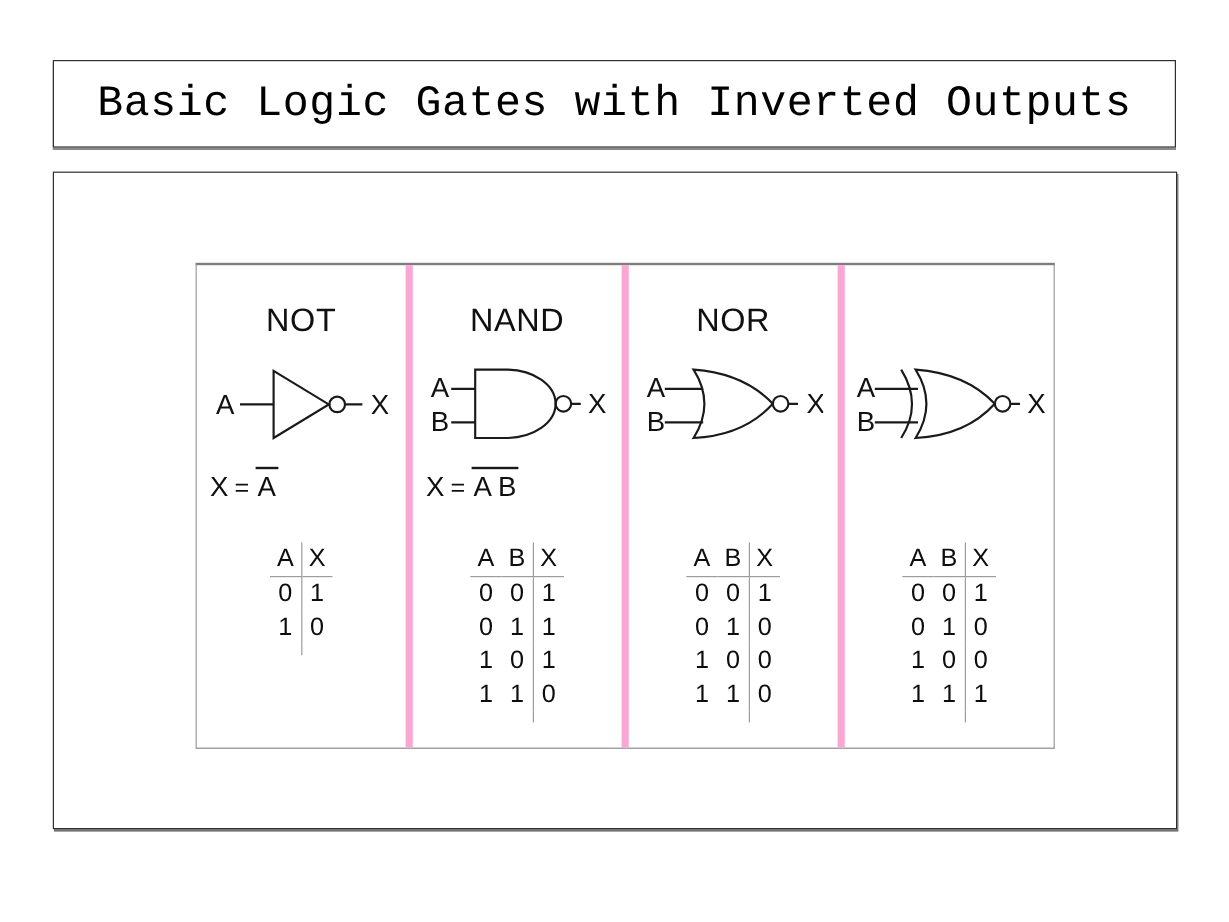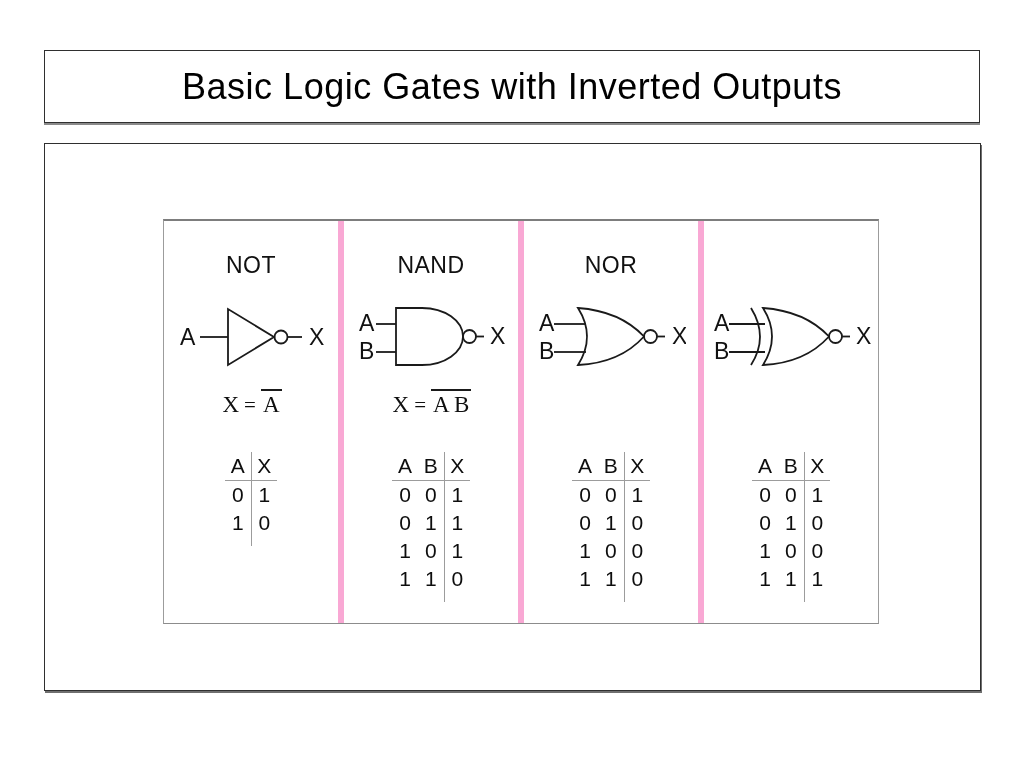--- a/index.html
+++ b/index.html
@@ -6,21 +6,21 @@
   html,body { width:1024px; height:768px; background:#ffffff; overflow:hidden; }
   body { position:relative; font-family:"Liberation Sans","DejaVu Sans",sans-serif; color:#111; }
 
   .slide-title-box {
     position:absolute; left:44px; top:50px; width:936px; height:73px;
     border:1px solid #2f2f2f; background:#fff;
     box-shadow:0 2px 0 #8a8a8a;
     display:flex; align-items:center; justify-content:center;
   }
   .slide-title-text {
-    font-family:Liberation Sans, sans-serif;
+    font-family:Liberation Mono, monospace;
     font-size:36px; color:#000; letter-spacing:0.5px;
   }
 
   .content-box {
     position:absolute; left:44px; top:143px; width:937px; height:548px;
     border:1px solid #2f2f2f; background:#fff;
     box-shadow:1px 2px 0 #6f6f6f;
   }
 
   .gates-table {
@@ -29,30 +29,30 @@
     border-left:1px solid #9c9c9c;
     border-right:1px solid #9c9c9c;
     border-bottom:1px solid #8c8c8c;
     display:flex;
   }
   .panel { position:relative; flex:1 1 0; }
   .panel + .panel { border-left:6px solid #f9a8d4; }
 
   .panel-title {
     position:absolute; top:31px; left:0; width:100%;
-    text-align:center; font-size:23px; color:#101010; letter-spacing:0.5px;
+    text-align:center; font-size:27px; color:#101010; letter-spacing:0.5px;
   }
 
   .gate { position:absolute; top:76px; left:50%; transform:translateX(-50%); display:block; }
   .gate line, .gate path, .gate circle { stroke:#1a1a1a; stroke-width:1.8; fill:none; }
   .gate text { font-family:"Liberation Sans","DejaVu Sans",sans-serif; font-size:23px; fill:#111; stroke:none; }
 
   .equation {
-    position:absolute; top:168px; left:1px; width:100%;
-    text-align:center; font-size:23px; color:#101010;font-family:Liberation Serif, serif;
+    position:absolute; top:168px; left:11px; width:100%;
+    text-align:left; font-size:23px; color:#101010;
   }
   .eq-eq { margin:0 5px; font-size:21px; }
   .eq-over { display:inline-block; border-top:2px solid #1a1a1a; padding:1px 2px 0 2px; }
 
   .tt-wrap { position:absolute; top:231px; left:0; width:100%; display:flex; justify-content:center; }
   table.tt { border-collapse:collapse; }
   table.tt td {
     width:26px; height:28px; padding:0;
     text-align:center; vertical-align:middle;
     font-size:21px; line-height:28px; color:#0d0d0d;

